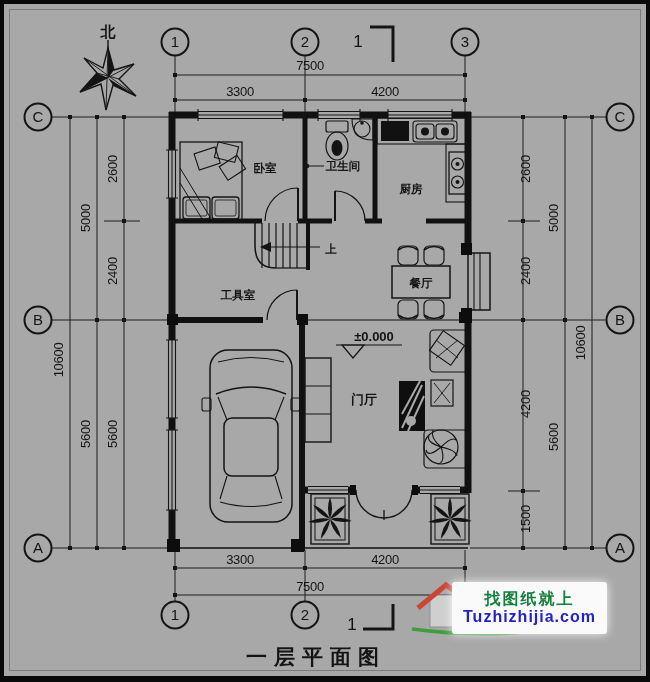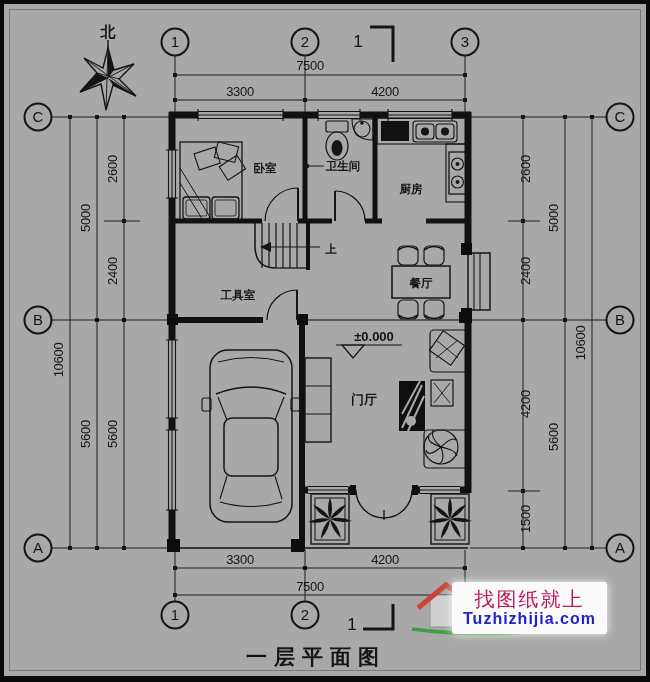--- a/index.html
+++ b/index.html
@@ -13,21 +13,21 @@
   .dim{font-size:13px;letter-spacing:-0.3px;}
   .bubble{font-size:15px;}
   .room{font-size:11.5px;font-weight:bold;}
   .lvl{font-size:13px;font-weight:bold;}
   .sec{font-size:17px;}
   .north-label{font-size:15px;font-weight:bold;}
   .title-text{font-size:21px;font-weight:bold;letter-spacing:7px;}
   .wm-box{position:absolute;left:448px;top:578px;width:155px;height:52px;background:#fafafa;
         border-radius:3px;display:flex;flex-direction:column;align-items:center;justify-content:center;
         box-shadow:0 0 10px rgba(255,255,255,.85);}
-  .wm-line1{font-size:20px;font-weight:normal;color:#be185d;line-height:1.1;letter-spacing:2px;}
+  .wm-line1{font-size:16px;font-weight:bold;color:#15803d;line-height:1.1;letter-spacing:2px;}
   .wm-line2{font-size:16px;font-weight:bold;letter-spacing:1px;line-height:1.15;}
   .wm-ghost{position:absolute;left:462px;top:612px;width:145px;text-align:center;
         font-size:17px;font-weight:bold;opacity:.75;z-index:1;}
   .z2{z-index:2;}
 </style>
 </head>
 <body>
 
 <div class="page">
  <div class="canvas">

